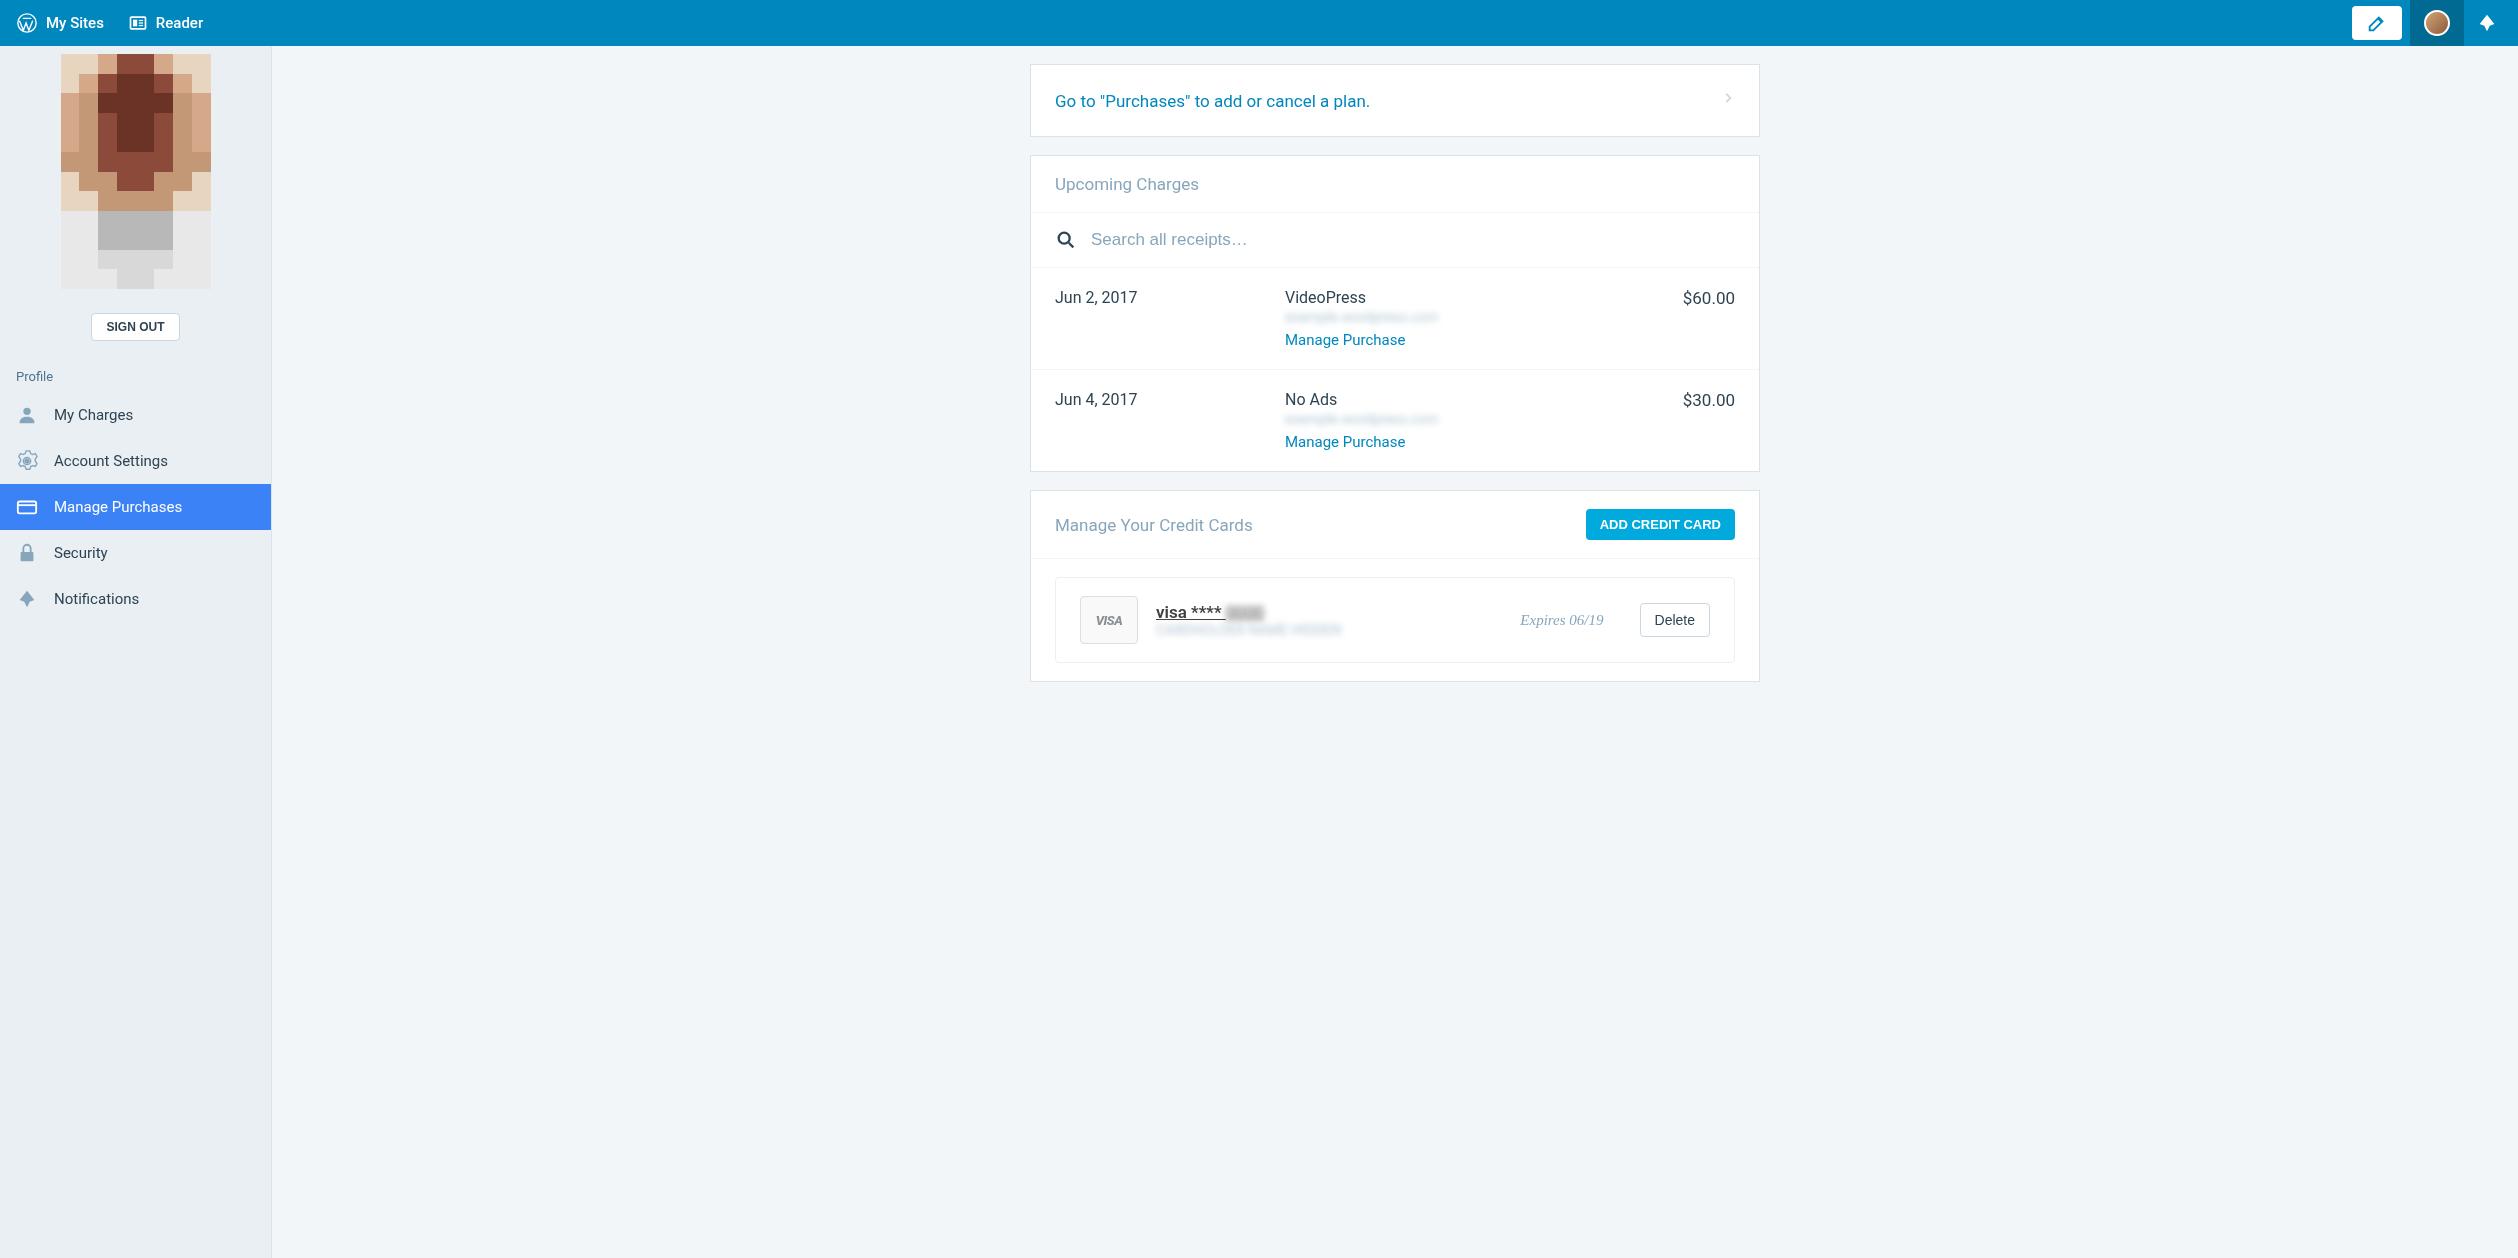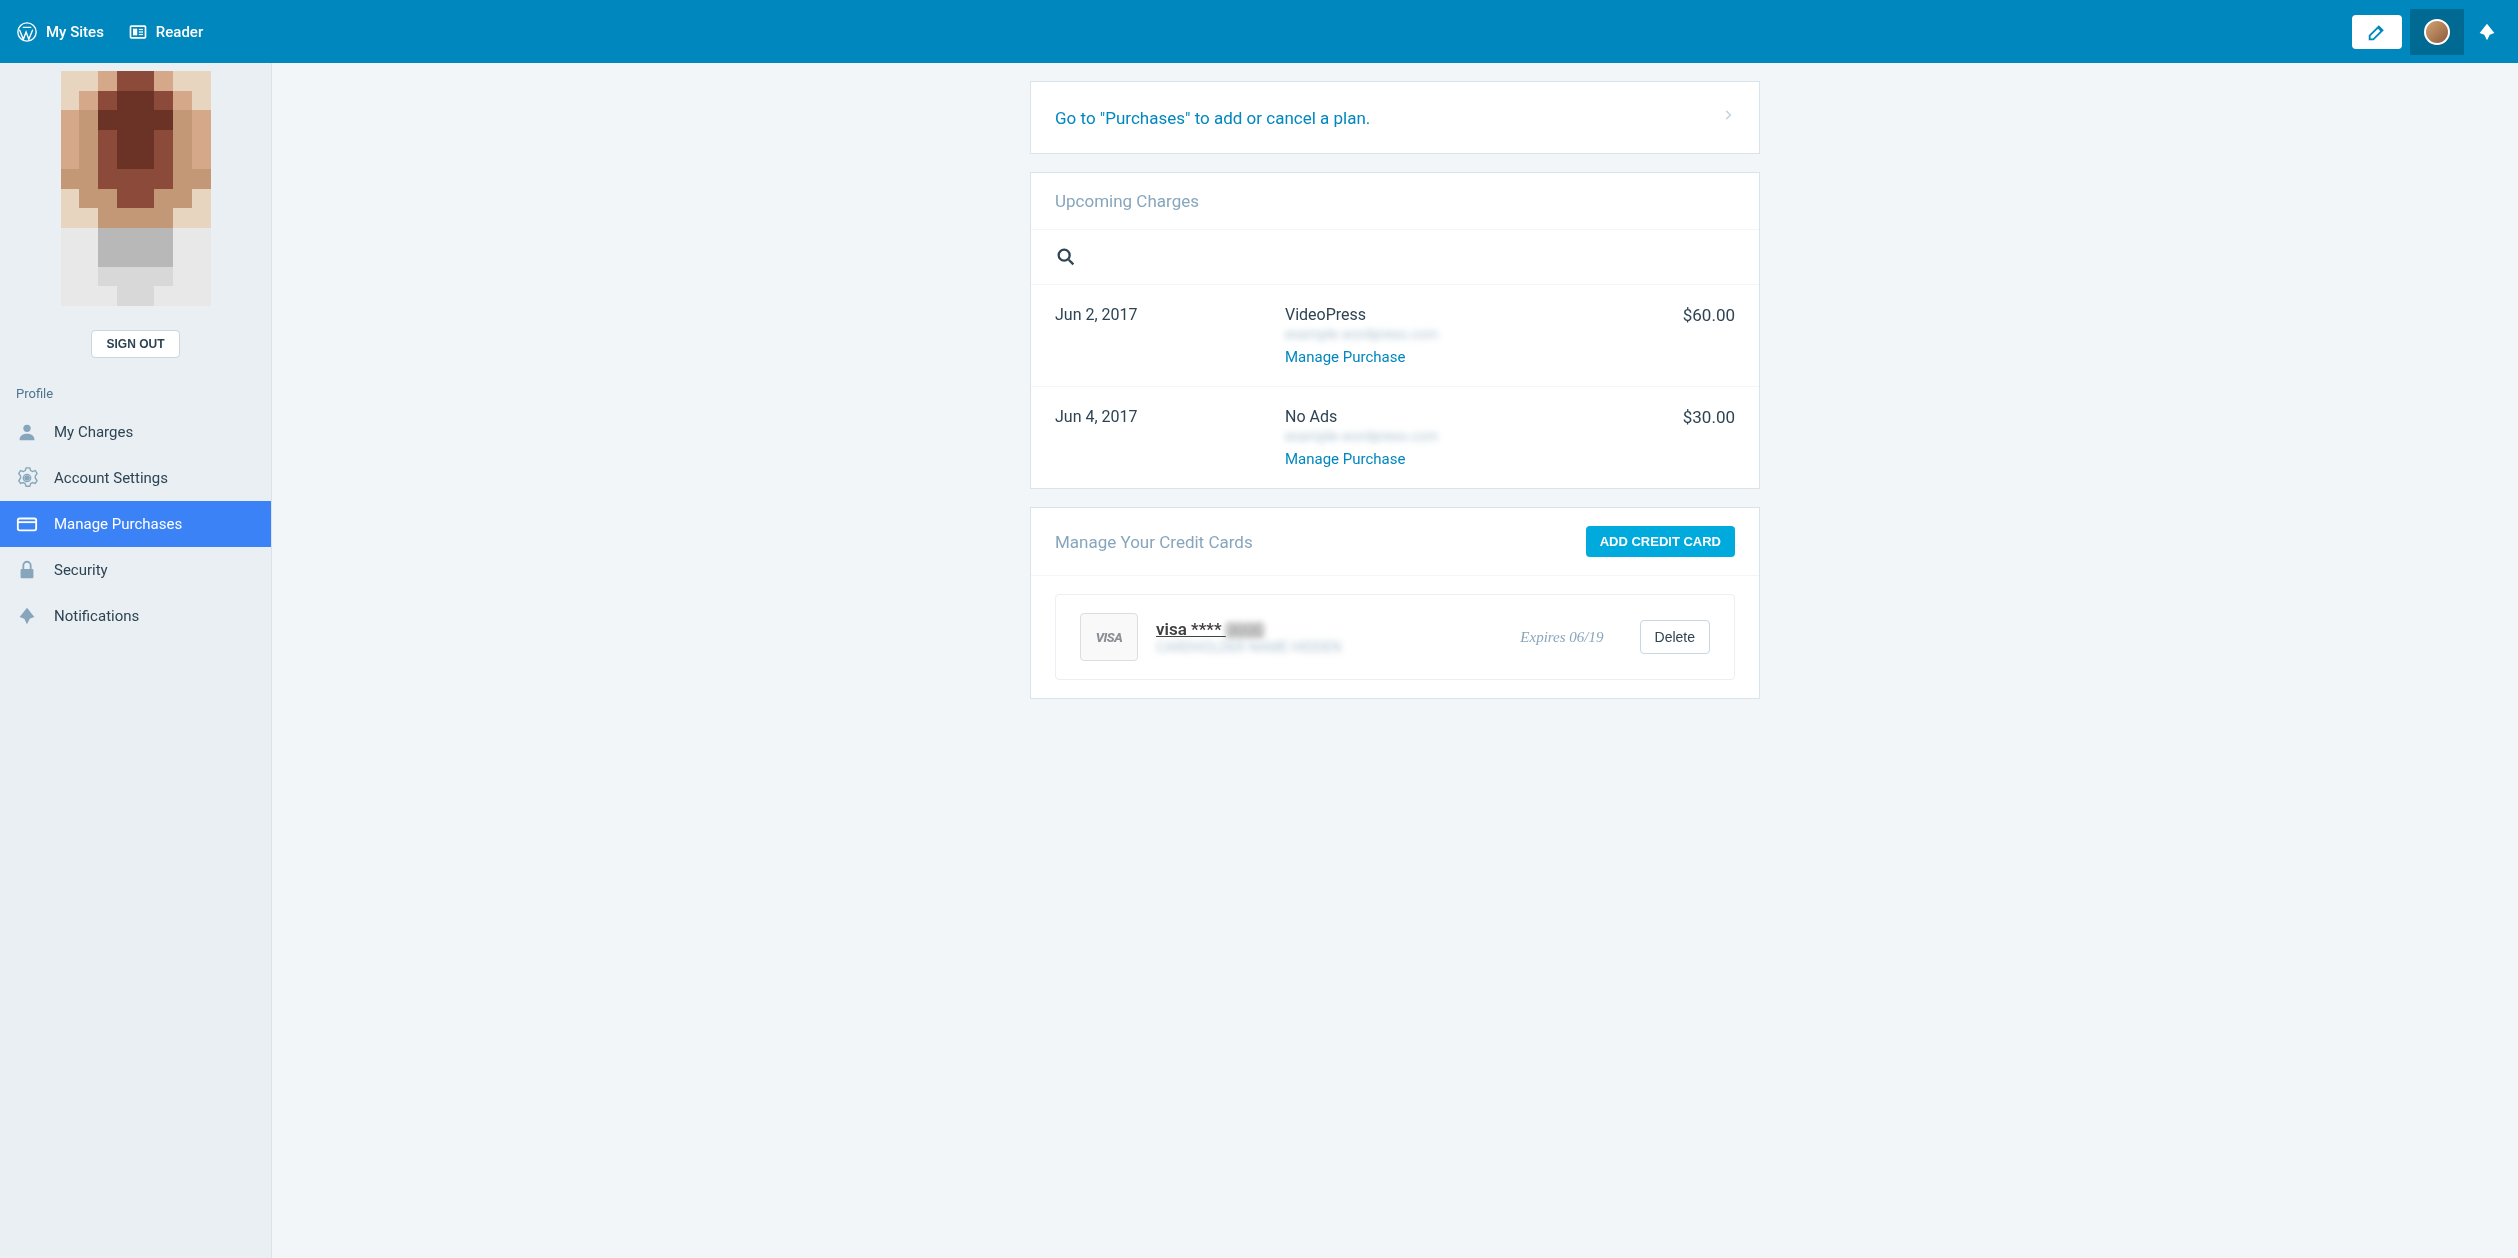--- a/index.html
+++ b/index.html
@@ -1,19 +1,19 @@
 <!DOCTYPE html>
 <html><head>
 <meta charset="utf-8">
 <style>
 * { margin: 0; padding: 0; box-sizing: border-box; }
 body { font-family: -apple-system, BlinkMacSystemFont, "Segoe UI", Roboto, sans-serif; background: #f3f6f8; color: #2e4453; }
 
 
-.topbar { background: #0087be; height: 63px; display: flex; align-items: center; padding: 0 8px; justify-content: space-between; }
+.topbar { background: #0087be; height: 46px; display: flex; align-items: center; padding: 0 8px; justify-content: space-between; }
 .topbar-left { display: flex; align-items: center; gap: 24px; padding-left: 8px; }
 .topbar-item { display: flex; align-items: center; gap: 8px; color: #fff; font-size: 15px; font-weight: 500; cursor: pointer; }
 .topbar-right { display: flex; align-items: center; gap: 0; }
 .write-btn { background: #fff; width: 50px; height: 34px; border-radius: 4px; display: flex; align-items: center; justify-content: center; margin-right: 8px; cursor: pointer; }
 .avatar-box { width: 54px; height: 46px; background: #006a92; display: flex; align-items: center; justify-content: center; cursor: pointer; }
 .avatar-circle { width: 26px; height: 26px; border-radius: 50%; background: linear-gradient(135deg, #d4a574, #8b5a3c); border: 2px solid #fff; }
 .notif-box { width: 46px; height: 46px; display: flex; align-items: center; justify-content: center; cursor: pointer; }
 
 
 .layout { display: flex; height: calc(100vh - 46px); }
@@ -273,20 +273,21 @@
         </div>
       </div>
 
       <div class="card">
         <div class="card-header">Upcoming Charges</div>
         <div class="search-row">
           <svg width="22" height="22" viewBox="0 0 24 24" fill="none" stroke="#2e4453" stroke-width="2.5">
               <circle cx="10" cy="10" r="6"></circle>
               <line x1="15" y1="15" x2="20" y2="20"></line>
             </svg>
+          <input class="search-input" placeholder="Search all receipts…" style="">
         </div>
 
         <div class="charge-row">
           <div class="charge-date">Jun 2, 2017</div>
           <div class="charge-details">
             <div class="charge-title">VideoPress</div>
             <div class="charge-sub">example.wordpress.com</div>
             <div class="charge-manage">Manage Purchase</div>
           </div>
           <div class="charge-amount">$60.00</div>

